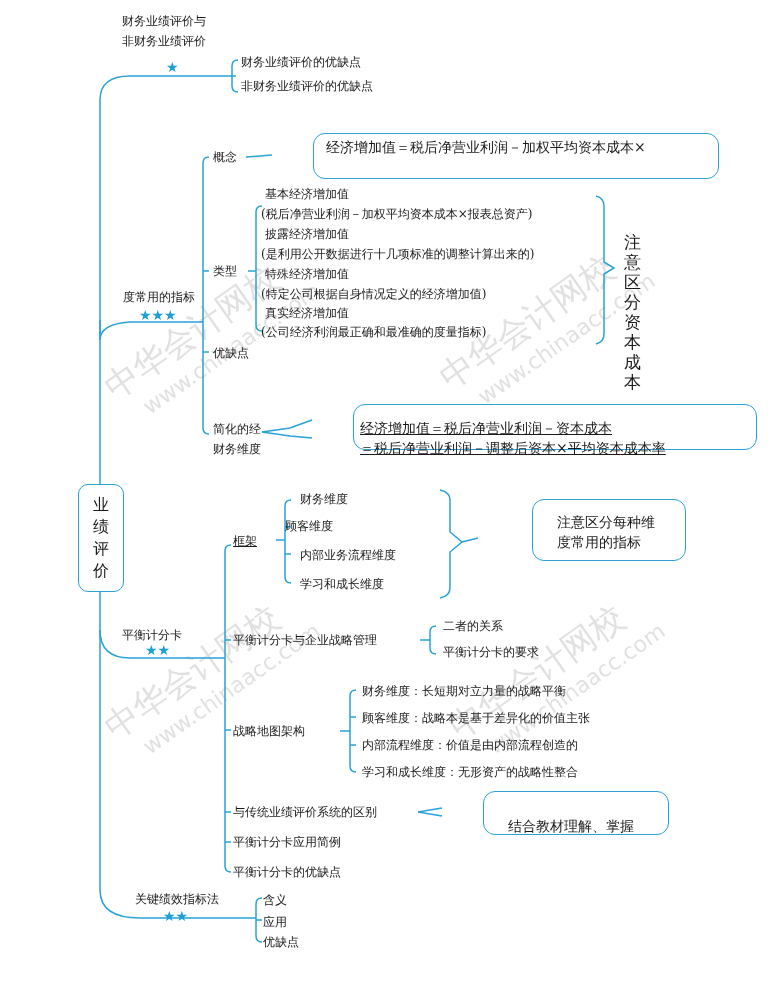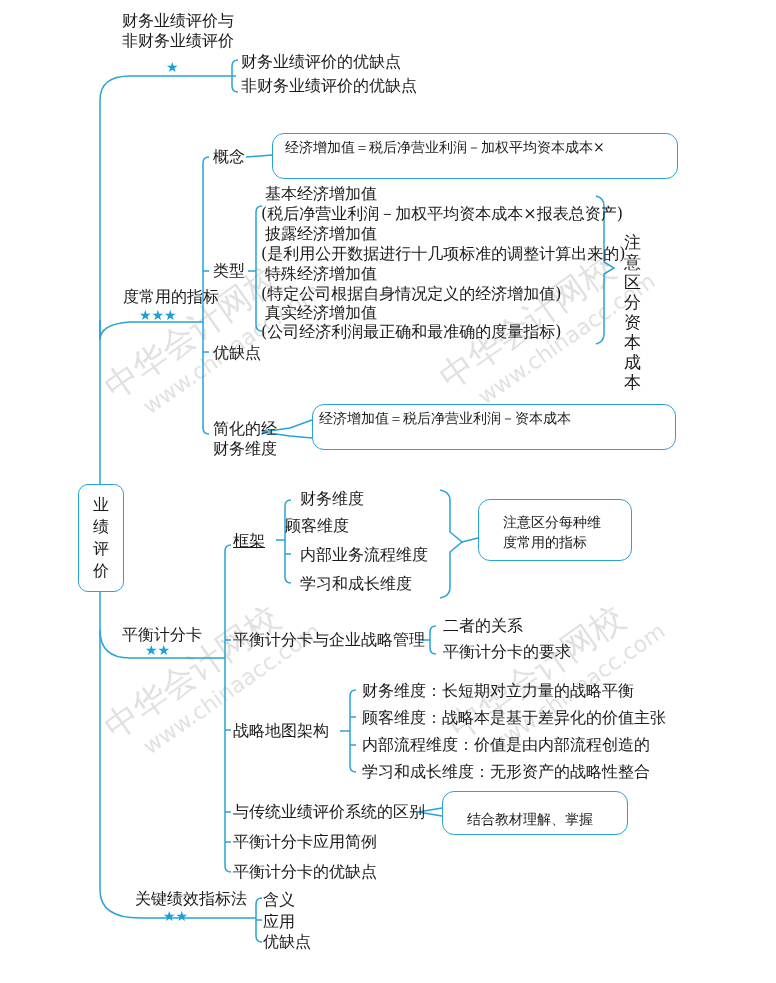--- a/index.html
+++ b/index.html
@@ -1,20 +1,20 @@
 <!DOCTYPE html>
 <html><head>
   <meta charset="utf-8">
   <style>
     html, body { margin: 0; padding: 0; background: #ffffff; }
     body { width: 776px; height: 983px; position: relative; overflow: hidden;
            font-family: "DejaVu Serif", "Liberation Serif", serif; color: #1a1a1a; }
-    .t { position: absolute; font-size: 16px; line-height: 20px; white-space: nowrap; }
+    .t { position: absolute; font-size: 12px; line-height: 20px; white-space: nowrap; }
     .star { position: absolute; color: #1e9fd6; font-size: 14px; line-height: 14px; letter-spacing: 0px; white-space: nowrap; }
-    .box { position: absolute; border: 1.5px solid #29a3d6; border-radius: 12px; background: #fff; box-sizing: border-box; }
+    .box { position: absolute; border: 1.5px solid #29a3d6; border-radius: 12px; background: #fff; box-sizing: border-box; margin-left: 41px; }
     .box .line { display: block; font-size: 14px; line-height: 20px; white-space: nowrap; }
     svg.lines { position: absolute; left: 0; top: 0; }
     .root { position: absolute; left: 78px; top: 484px; width: 46px; height: 108px;
             border: 1.5px solid #29a3d6; border-radius: 10px; box-sizing: border-box; background: #fff;
             display: flex; flex-direction: column; align-items: center; justify-content: center; }
     .root span { font-size: 16px; line-height: 22px; }
     .wm { position: absolute; color: rgba(170,170,170,0.35); transform: rotate(-35deg); white-space: nowrap;
           font-family: "DejaVu Sans", sans-serif; pointer-events: none; }
     .wm .cn { font-size: 34px; display: block; }
     .wm .url { font-size: 22px; display: block; margin-left: 20px; }
@@ -121,49 +121,50 @@
 <div class="t" style="left:265px; top:264px;">特殊经济增加值</div>
 <div class="t" style="left:261px; top:284px;">(特定公司根据自身情况定义的经济增加值)</div>
 <div class="t" style="left:265px; top:303px;">真实经济增加值</div>
 <div class="t" style="left:261px; top:322px;">(公司经济利润最正确和最准确的度量指标)</div>
 <div class="note-v" style="left:624px; top:232px;">注意区分资本成本</div>
 
 <div class="t" style="left:213px; top:343px;">优缺点</div>
 
 <div class="t" style="left:213px; top:419px;">简化的经</div>
 <div class="t" style="left:213px; top:439px;">财务维度</div>
-<div class="box" style="left:312px; top:404px; width:364px; height:46px; padding:3px 0 0 6px;">
+<div class="box" style="left:312px; top:404px; width:404px; height:46px; padding:13px 0 0 6px;text-decoration:underline;">
   <span class="line">经济增加值＝税后净营业利润－资本成本</span>
+  <span class="line">＝税后净营业利润－调整后资本×平均资本成本率</span>
 </div>
 
 <div class="t" style="left:122px; top:625px;">平衡计分卡</div>
 <div class="star" style="left:145px; top:643px;">★★</div>
 
 <div class="t" style="left:233px; top:531px;text-decoration:underline;">框架</div>
 <div class="t" style="left:300px; top:489px;">财务维度</div>
 <div class="t" style="left:285px; top:517px;font-family:Liberation Mono, monospace;">顾客维度</div>
 <div class="t" style="left:300px; top:545px;">内部业务流程维度</div>
 <div class="t" style="left:300px; top:574px;">学习和成长维度</div>
-<div class="box" style="left:478px; top:499px; width:154px; height:62px; padding:12px 0 16px 24px;">
+<div class="box" style="left:491px; top:499px; width:154px; height:62px; padding:12px 0 16px 24px;">
   <span class="line">注意区分每种维</span>
   <span class="line">度常用的指标</span>
 </div>
 
 <div class="t" style="left:233px; top:630px;">平衡计分卡与企业战略管理</div>
 <div class="t" style="left:443px; top:616px;">二者的关系</div>
 <div class="t" style="left:443px; top:642px;">平衡计分卡的要求</div>
 
 <div class="t" style="left:233px; top:721px;">战略地图架构</div>
 <div class="t" style="left:362px; top:681px;">财务维度：长短期对立力量的战略平衡</div>
 <div class="t" style="left:362px; top:708px;">顾客维度：战略本是基于差异化的价值主张</div>
 <div class="t" style="left:362px; top:735px;">内部流程维度：价值是由内部流程创造的</div>
 <div class="t" style="left:362px; top:762px;">学习和成长维度：无形资产的战略性整合</div>
 
 <div class="t" style="left:233px; top:802px;">与传统业绩评价系统的区别</div>
-<div class="box" style="left:442px; top:791px; width:186px; height:44px; padding:17px 0 0 24px;">
+<div class="box" style="left:442px; top:791px; width:186px; height:44px; padding:24px 0 0 24px;">
   <span class="line">结合教材理解、掌握</span>
 </div>
 
 <div class="t" style="left:233px; top:832px;">平衡计分卡应用简例</div>
 <div class="t" style="left:233px; top:862px;">平衡计分卡的优缺点</div>
 
 <div class="t" style="left:135px; top:889px;">关键绩效指标法</div>
 <div class="star" style="left:163px; top:909px;">★★</div>
 <div class="t" style="left:263px; top:890px;">含义</div>
 <div class="t" style="left:263px; top:912px;">应用</div>

